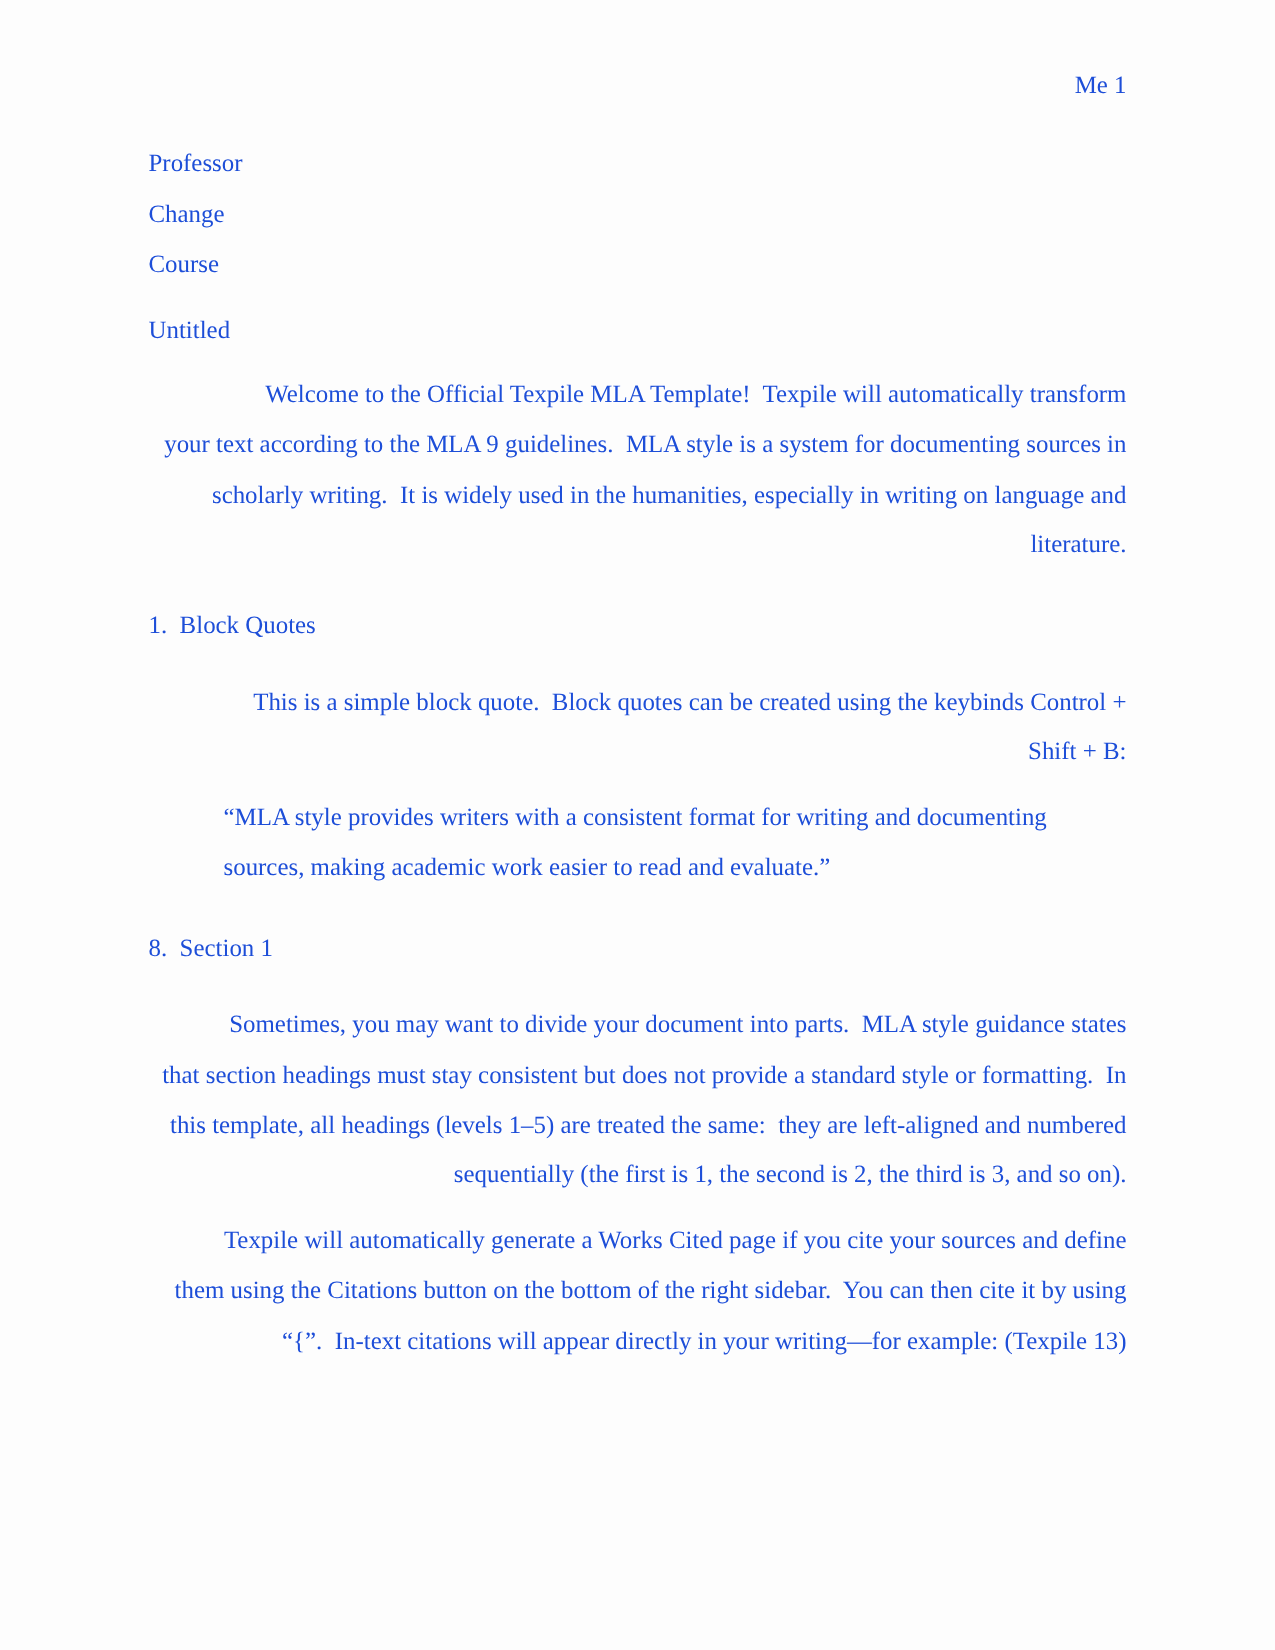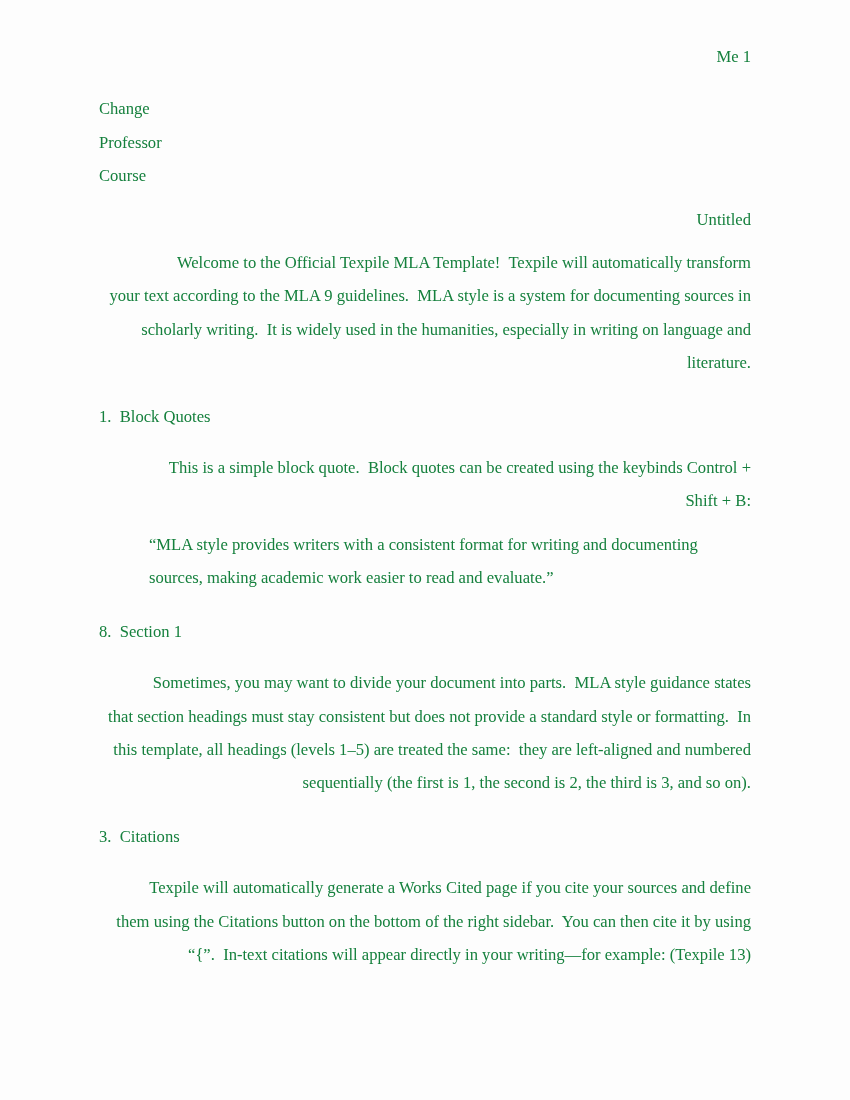--- a/index.html
+++ b/index.html
@@ -8,38 +8,38 @@
     background: #ffffff;
   }
   .page {
     position: relative;
     width: 850px;
     height: 1100px;
     box-sizing: border-box;
     margin: 0 auto;
     padding: 40px 99px 0 99px;
     background: #fdfdfd;
-    color: #15803d;
+    color: #1d4ed8;
     font-family: "Liberation Serif", "DejaVu Serif", serif;
     font-size: 16.6px;
     line-height: 33.4px;
     overflow: hidden;
   }
   .header-right {
     text-align: right;
     margin: 0 0 19px 0;
   }
   .info-block {
     margin: 0;
   }
   .info-line {
     margin: 0;
   }
   .doc-title {
-    text-align: right;
+    text-align: left;
     margin: 10px 0;
   }
   .para {
     margin: 10px 0;
     text-indent: 50px;
     text-align: right;
     white-space: pre-wrap;
   }
   .section-heading {
     margin: 20px 0 18px 0;
@@ -53,36 +53,35 @@
   }
 </style>
 </head>
 <body>
 
 <div class="page">
 
   <div class="header-right">Me 1</div>
 
   <div class="info-block">
+    <div class="info-line">Professor</div>
     <div class="info-line">Change</div>
-    <div class="info-line">Professor</div>
     <div class="info-line">Course</div>
   </div>
 
   <div class="doc-title">Untitled</div>
 
   <p class="para">Welcome to the Official Texpile MLA Template!  Texpile will automatically transform your text according to the MLA 9 guidelines.  MLA style is a system for documenting sources in scholarly writing.  It is widely used in the humanities, especially in writing on language and literature.</p>
 
   <h2 class="section-heading">1.  Block Quotes</h2>
 
   <p class="para">This is a simple block quote.  Block quotes can be created using the keybinds Control + Shift + B:</p>
 
   <div class="block-quote">“MLA style provides writers with a consistent format for writing and documenting sources, making academic work easier to read and evaluate.”</div>
 
   <h2 class="section-heading">8.  Section 1</h2>
 
   <p class="para">Sometimes, you may want to divide your document into parts.  MLA style guidance states that section headings must stay consistent but does not provide a standard style or formatting.  In this template, all headings (levels 1–5) are treated the same:  they are left-aligned and numbered sequentially (the first is 1, the second is 2, the third is 3, and so on).</p>
 
-  <h2 class="section-heading">3.  Citations</h2>
 
   <p class="para">Texpile will automatically generate a Works Cited page if you cite your sources and define them using the Citations button on the bottom of the right sidebar.  You can then cite it by using “{”.  In-text citations will appear directly in your writing—for example: (Texpile 13)</p>
 
 </div>
 
 </body></html>

